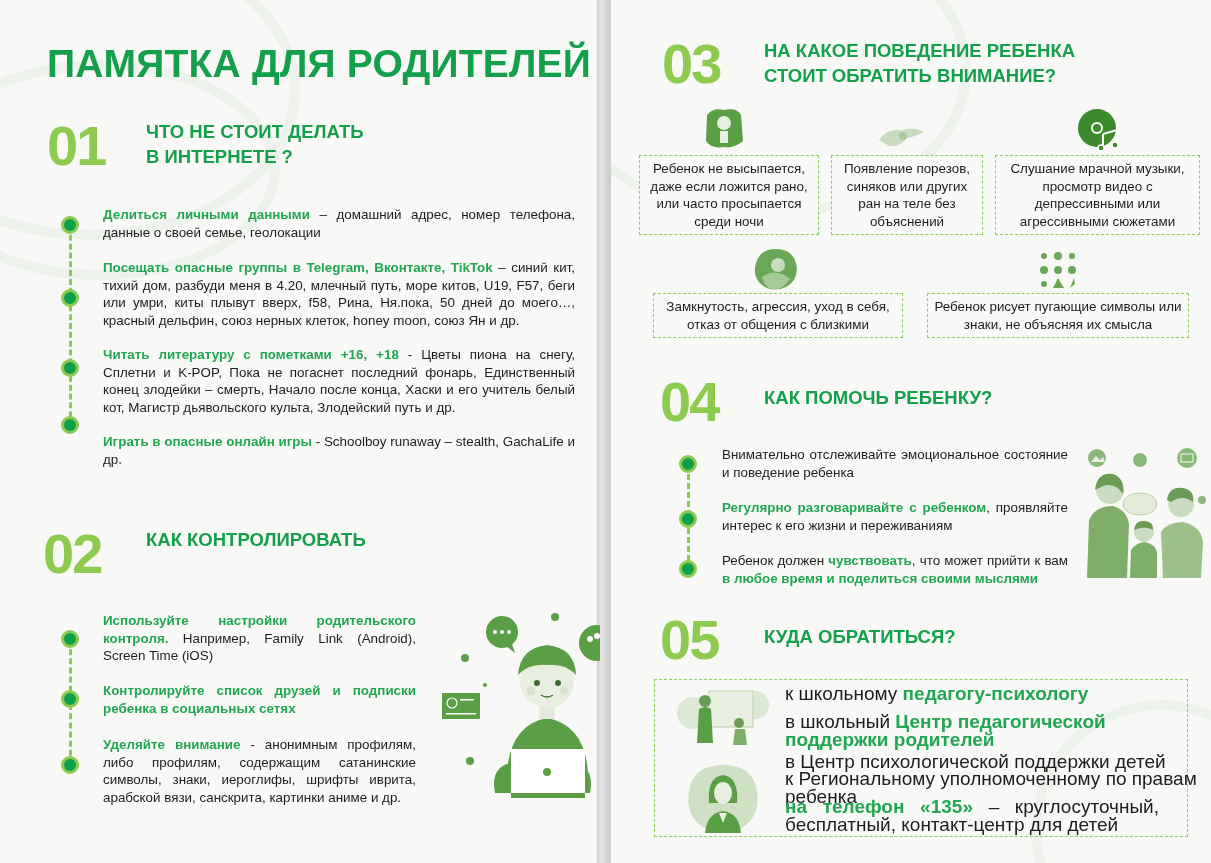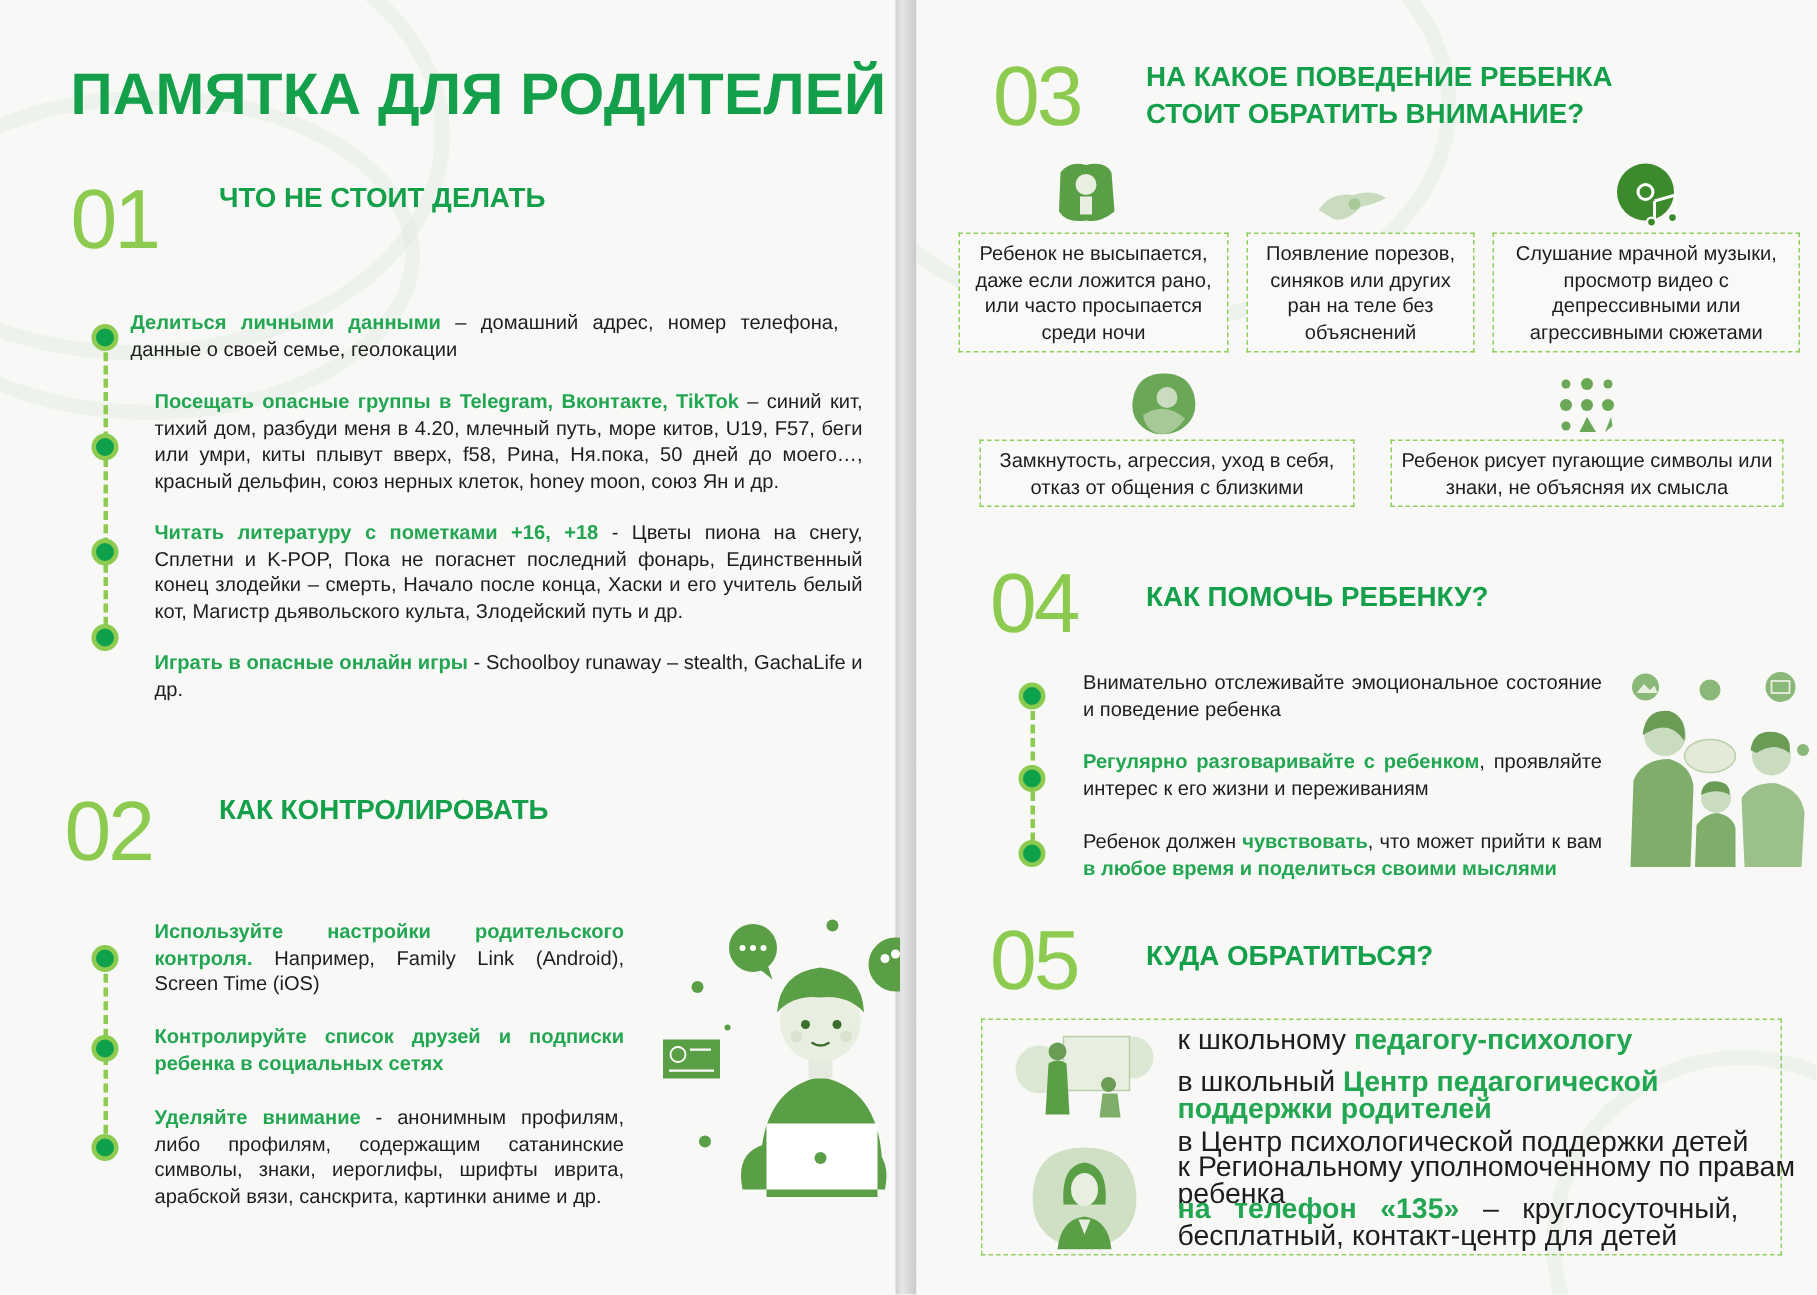--- a/index.html
+++ b/index.html
@@ -6,21 +6,21 @@
   html, body { width: 1211px; height: 863px; overflow: hidden; background: #f7f8f6; }
   body { position: relative; font-family: "Liberation Sans", sans-serif; color: #1d1d1d; }
   .page { position: absolute; top: 0; height: 863px; background: #f8f9f7; overflow: hidden; }
   .page-left { left: 0; width: 597px; }
   .page-right { left: 611px; width: 600px; }
   .spine { position: absolute; left: 597px; top: 0; width: 14px; height: 863px;
     background: linear-gradient(90deg, #cfcfcf 0%, #e6e6e6 30%, #dadada 60%, #c9c9c9 100%); }
   .swirl { position: absolute; border: 10px solid rgba(220,228,218,0.35); border-radius: 50%; }
   .abs { position: absolute; }
   .main-title { left: 47px; top: 42px; font-size: 39px; font-weight: bold; color: #14a04b; letter-spacing: 0.2px; }
-  .num { font-size: 56px; font-weight: normal; color: #8ccb50; line-height: 1; letter-spacing: -2px; }
+  .num { font-size: 56px; font-weight: bold; color: #8ccb50; line-height: 1; letter-spacing: -2px; }
   .sec-title { font-size: 18.5px; font-weight: bold; color: #14a04b; line-height: 25px; text-transform: uppercase; }
   .para { font-size: 13.4px; line-height: 17.6px; text-align: justify; color: #1d1d1d; }
   .hl { color: #22a652; font-weight: bold; }
   .timeline-line { position: absolute; width: 0; border-left: 3px dashed #8ccb50; }
   .dot { position: absolute; width: 18px; height: 18px; border-radius: 50%; background: #0fa04c; border: 3px solid #8ccb50; }
   .card { position: absolute; border: 1px dashed #8fcf5c; background: #f9faf8; font-size: 13.4px; line-height: 17.5px; text-align: center; display: flex; align-items: center; justify-content: center; padding: 4px 6px; color: #1d1d1d; }
   .where-box { position: absolute; left: 654px; top: 679px; width: 534px; height: 158px; border: 1px dashed #8fcf5c; }
   .where-line { position: absolute; left: 785px; font-size: 19px; line-height: 17.5px; color: #1d1d1d; }
   svg { display: block; }
 </style>
@@ -35,29 +35,30 @@
 <div class="page page-right">
   <div class="swirl" style="left:-60px;top:-80px;width:420px;height:300px;"></div>
   <div class="swirl" style="left:420px;top:700px;width:260px;height:260px;"></div>
 </div>
 
 <div class="abs main-title">ПАМЯТКА ДЛЯ РОДИТЕЛЕЙ</div>
 
 <div class="abs num" style="left:47px;top:118px;">01</div>
 <div class="abs sec-title" style="left:146px;top:119px;">
   <div>ЧТО НЕ СТОИТ ДЕЛАТЬ</div>
+  <div>В ИНТЕРНЕТЕ ?</div>
 </div>
 
 <div class="timeline-line" style="left:69px;top:226px;height:200px;"></div>
 <div class="dot" style="left:61px;top:216px;"></div>
 <div class="dot" style="left:61px;top:289px;"></div>
 <div class="dot" style="left:61px;top:359px;"></div>
 <div class="dot" style="left:61px;top:416px;"></div>
 
-<div class="abs para" style="left:87px;top:206px;width:472px;">
+<div class="abs para" style="left:103px;top:206px;width:472px;">
   <span class="hl">Делиться личными данными</span><span> – домашний адрес, номер телефона, данные о своей семье, геолокации</span>
 </div>
 <div class="abs para" style="left:103px;top:259px;width:472px;">
   <span class="hl">Посещать опасные группы в Telegram, Вконтакте, TikTok</span><span> – синий кит, тихий дом, разбуди меня в 4.20, млечный путь, море китов, U19, F57, беги или умри, киты плывут вверх, f58, Рина, Ня.пока, 50 дней до моего…, красный дельфин, союз нерных клеток, honey moon, союз Ян и др.</span>
 </div>
 <div class="abs para" style="left:103px;top:346px;width:472px;">
   <span class="hl">Читать литературу с пометками +16, +18</span><span> - Цветы пиона на снегу, Сплетни и K-POP, Пока не погаснет последний фонарь, Единственный конец злодейки – смерть, Начало после конца, Хаски и его учитель белый кот, Магистр дьявольского культа, Злодейский путь и др.</span>
 </div>
 <div class="abs para" style="left:103px;top:433px;width:472px;">
   <span class="hl">Играть в опасные онлайн игры</span><span> - Schoolboy runaway – stealth, GachaLife и др.</span>

